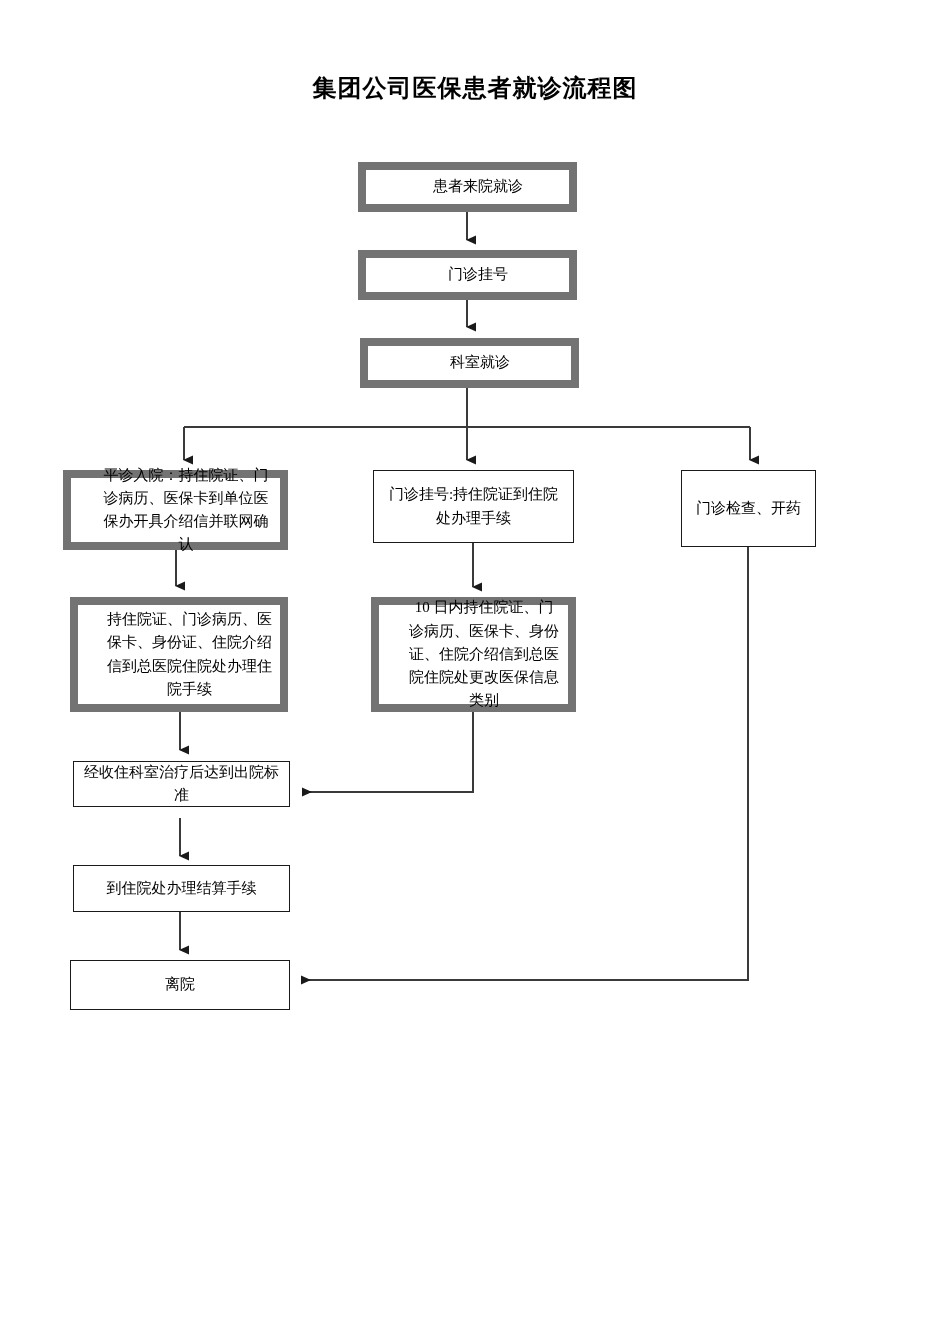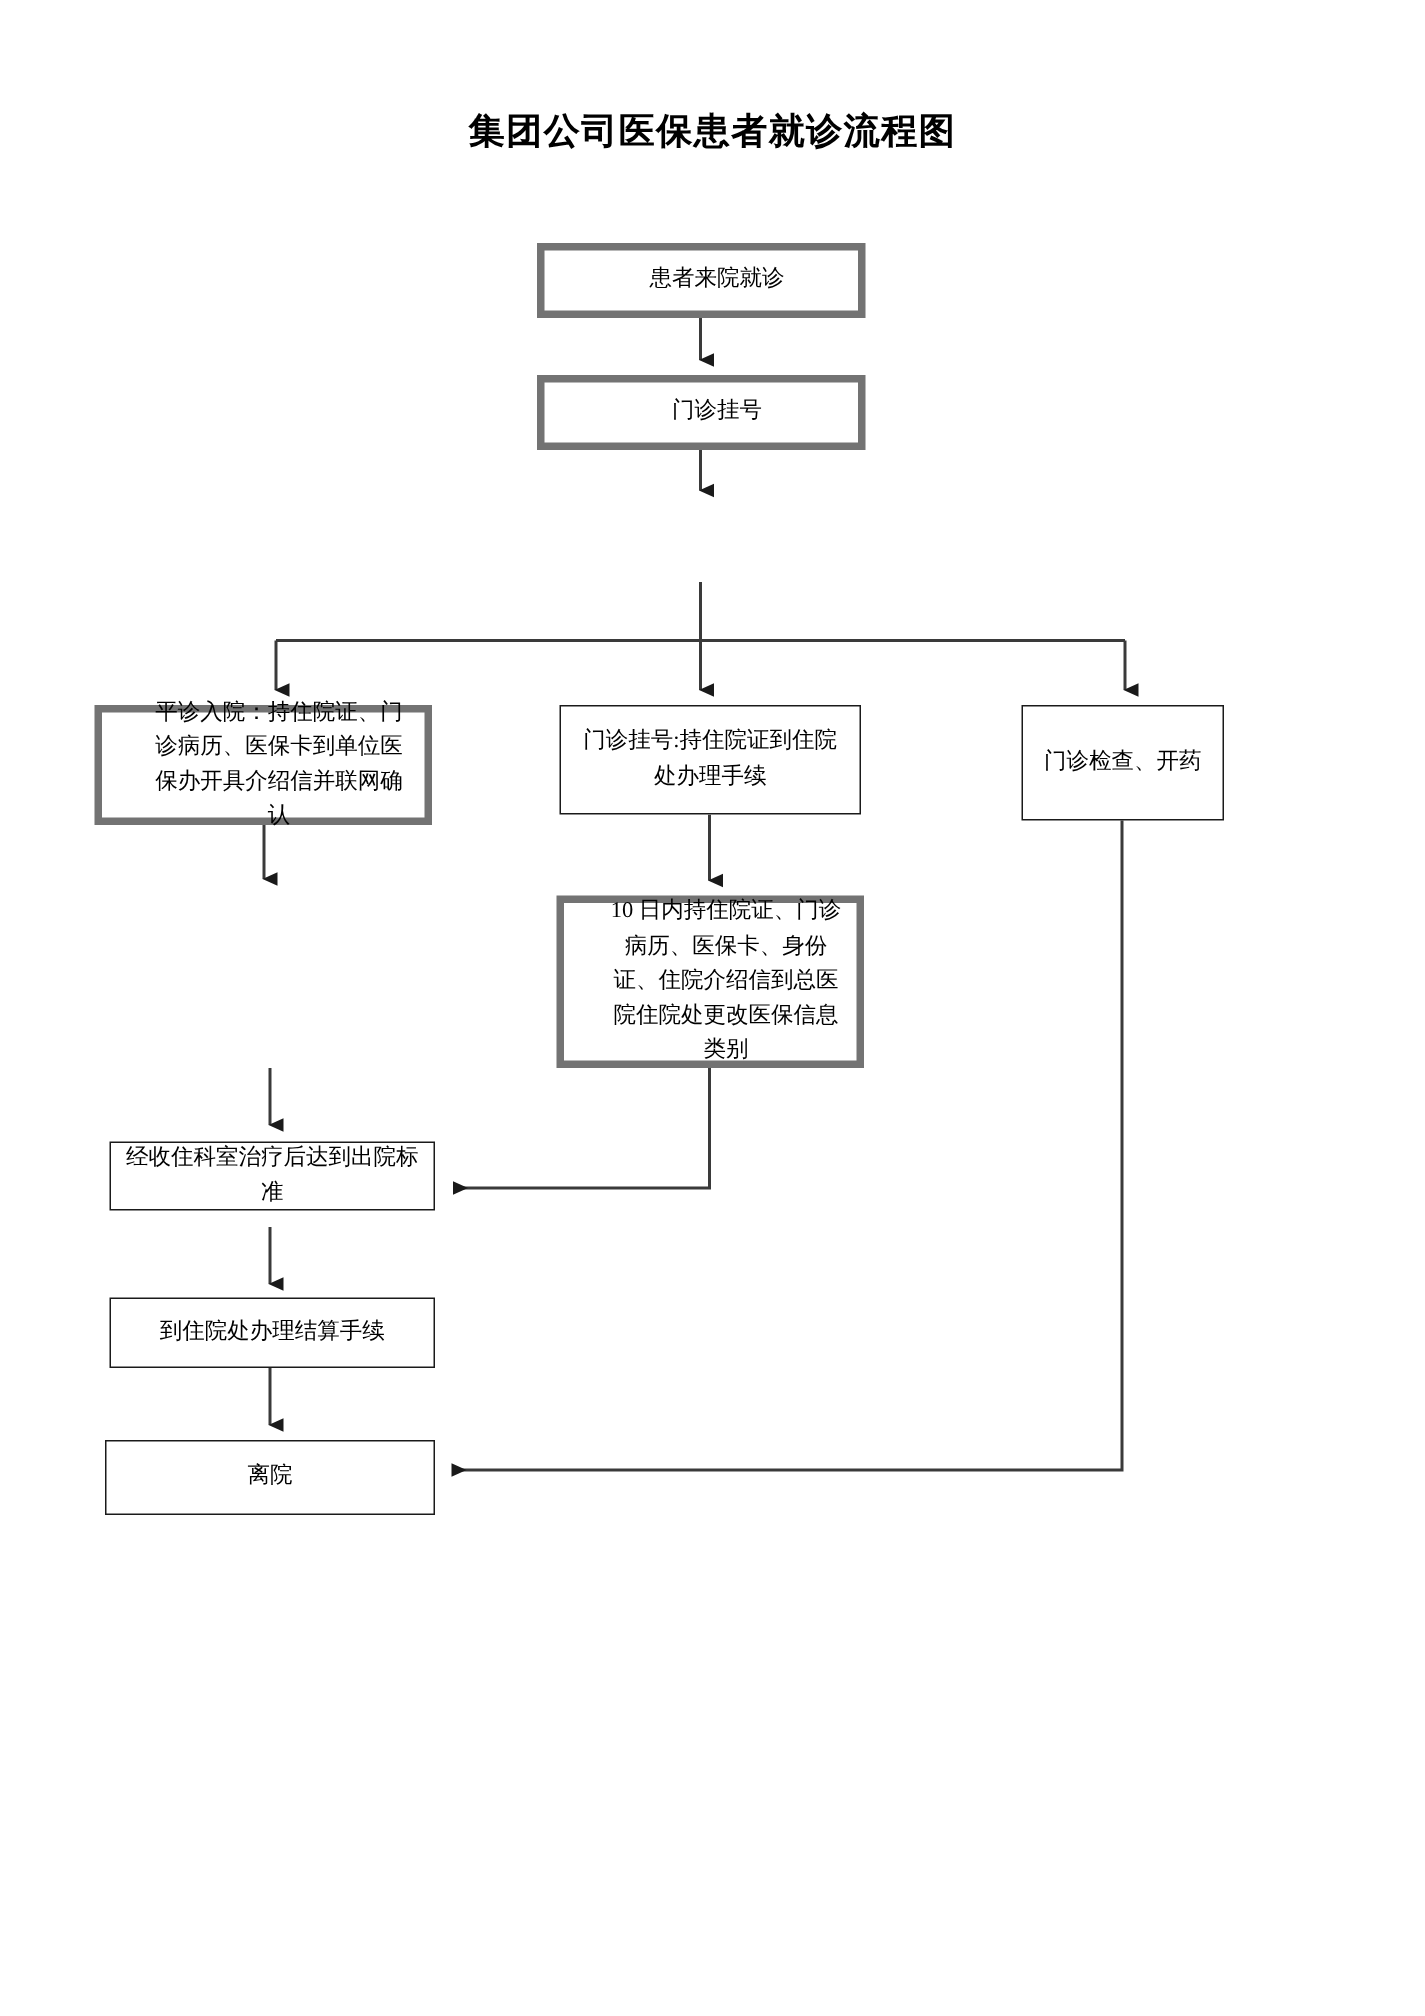--- a/index.html
+++ b/index.html
@@ -45,21 +45,21 @@
     display: flex;
     align-items: center;
     justify-content: center;
     text-align: center;
     font-size: 15px;
     line-height: 1.55;
     padding: 2px 8px;
     font-family: "Liberation Serif", "DejaVu Serif", serif;
   }
   .node-box.thick {
-    border: 5px solid #737373;
+    border: 8px solid #737373;
     padding-left: 29px;
   }
   .node-box .node-text {
     display: block;
     width: 100%;
   }
 </style>
 </head>
 <body>
 
@@ -110,33 +110,39 @@
   </svg>
 
   <div class="node-box thick" style="left:358px; top:162px; width:219px; height:50px;">
     <span class="node-text">患者来院就诊</span>
   </div>
 
   <div class="node-box thick" style="left:358px; top:250px; width:219px; height:50px;">
     <span class="node-text">门诊挂号</span>
   </div>
 
+  <div class="node-box thick" style="left:360px; top:338px; width:219px; height:50px;">
+    <span class="node-text">科室就诊</span>
+  </div>
 
   <div class="node-box thick" style="left:63px; top:470px; width:225px; height:80px;align-items:center;">
     <span class="node-text">平诊入院：持住院证、门诊病历、医保卡到单位医保办开具介绍信并联网确认</span>
   </div>
 
   <div class="node-box" style="left:373px; top:470px; width:201px; height:73px;">
     <span class="node-text">门诊挂号:持住院证到住院处办理手续</span>
   </div>
 
   <div class="node-box" style="left:681px; top:470px; width:135px; height:77px;">
     <span class="node-text">门诊检查、开药</span>
   </div>
 
+  <div class="node-box thick" style="left:70px; top:597px; width:218px; height:115px;">
+    <span class="node-text">持住院证、门诊病历、医保卡、身份证、住院介绍信到总医院住院处办理住院手续</span>
+  </div>
 
   <div class="node-box thick" style="left:371px; top:597px; width:205px; height:115px;">
     <span class="node-text">10 日内持住院证、门诊病历、医保卡、身份证、住院介绍信到总医院住院处更改医保信息类别</span>
   </div>
 
   <div class="node-box" style="left:73px; top:761px; width:217px; height:46px;">
     <span class="node-text">经收住科室治疗后达到出院标准</span>
   </div>
 
   <div class="node-box" style="left:73px; top:865px; width:217px; height:47px;">

